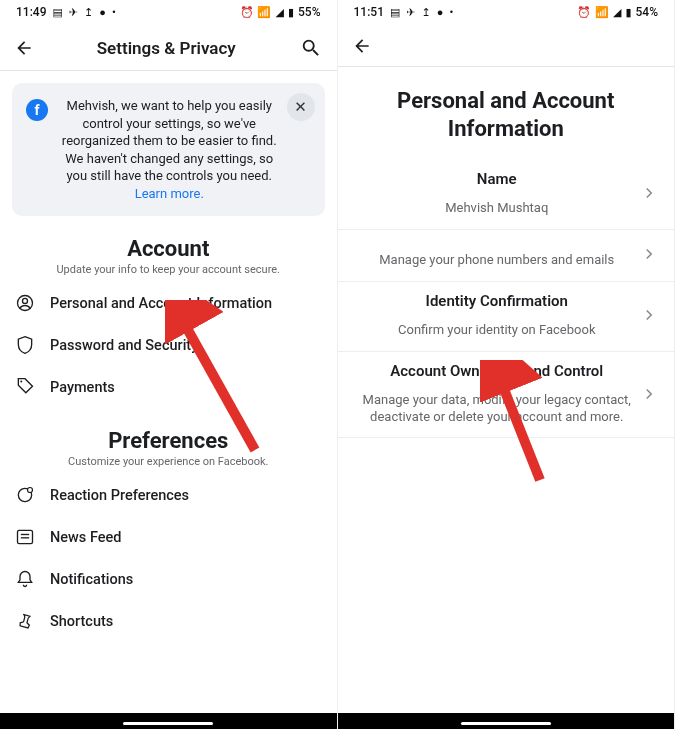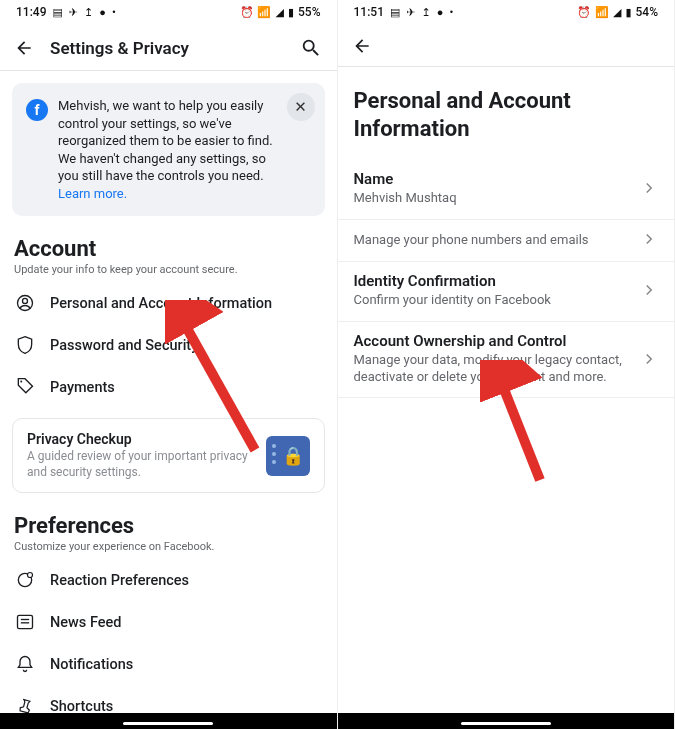--- a/index.html
+++ b/index.html
@@ -13,20 +13,21 @@
     position: relative;
   }
   .phone {
     width: 337.5px;
     height: 729px;
     background: #fff;
     display: flex;
     flex-direction: column;
     position: relative;
     border-right: 1px solid #eee;
+    text-align: center;
   }
   .phone:last-child { border-right: none; }
   .status-bar {
     height: 24px;
     display: flex;
     align-items: center;
     justify-content: space-between;
     padding: 0 16px;
     font-size: 12px;
     font-weight: 500;
@@ -176,21 +177,21 @@
   }
   .list-text { flex:1; }
   .list-title {
     font-size:15px;
     font-weight:600;
     color:#1c1e21;
   }
   .list-sub {
     font-size:13px;
     color:#65676b;
-    margin-top:2px;
+    margin-top:12px;
     line-height:1.3;
   }
   .chevron { color:#888; }
   
   .arrow {
     position:absolute;
     pointer-events:none;
   }
   .navbar {
     position:absolute;
@@ -282,29 +283,20 @@
     <div class="row">
       <div class="row-icon">
         <svg width="20" height="20" viewBox="0 0 24 24">
             <path d="M21 11l-9-9H4v8l9 9 8-8z" stroke="#1c1e21" stroke-width="1.6" fill="none"></path>
             <circle cx="7.5" cy="5.5" r="1.2" fill="#1c1e21"></circle>
           </svg>
       </div>
       <div class="row-label">Payments</div>
     </div>
 
-    <div class="card">
-      <div class="card-text">
-        <div class="card-title">Privacy Checkup</div>
-        <div class="card-sub">A guided review of your important privacy and security settings.</div>
-      </div>
-      <div class="card-icon">
-          <span class="lock-emoji">🔒</span>
-        </div>
-    </div>
 
     <div class="section">
       <div class="section-title">Preferences</div>
       <div class="section-sub">Customize your experience on Facebook.</div>
     </div>
 
     <div class="row">
       <div class="row-icon">
         <svg width="20" height="20" viewBox="0 0 24 24">
             <circle cx="12" cy="12" r="8" stroke="#1c1e21" stroke-width="1.6" fill="none"></circle>

